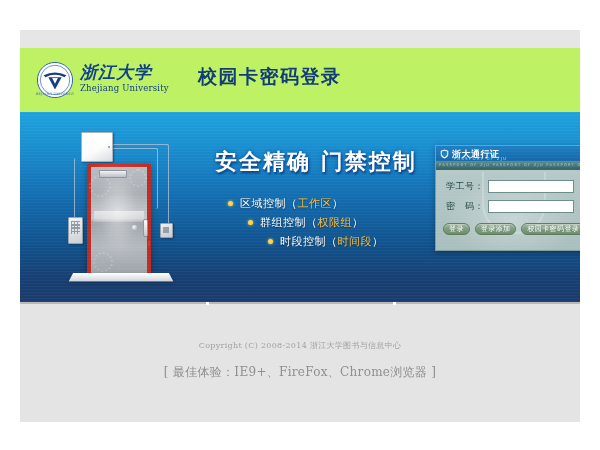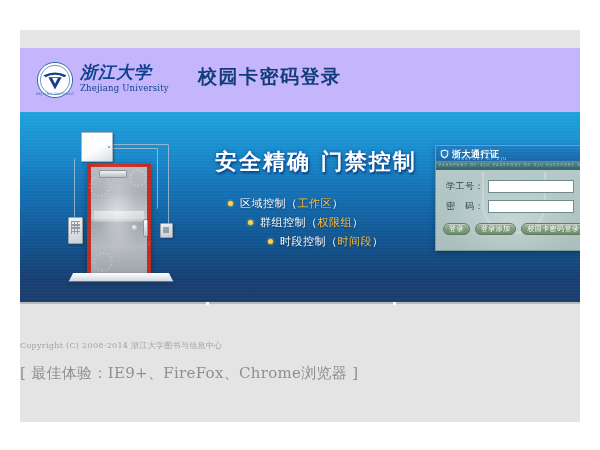--- a/index.html
+++ b/index.html
@@ -24,21 +24,21 @@
     position: absolute;
     left: 20px; top: 30px;
     width: 560px; height: 390px;
     background: #e6e6e6;
   }
   
   .header {
     position: absolute;
     left: 20px; top: 48px;
     width: 560px; height: 64px;
-    background: #c4b5fd;
+    background: #bef264;
     overflow: hidden;
   }
   .logo-wrap {
     position: absolute;
     left: 10px; top: 9px;
     width: 150px; height: 46px;
   }
   .seal {
     position: absolute;
     left: 6px; top: 4px;
@@ -423,27 +423,27 @@
     position: absolute;
     top: -2px;
     width: 3px; height: 3px;
     background: #ffffff;
   }
   .footer-sep.s1 { left: 186px; }
   .footer-sep.s2 { left: 373px; }
   .foot-line {
     position: absolute;
     width: 100%;
-    text-align: left;
+    text-align: center;
     color: #a2a2a2;
     white-space: nowrap;
     font-family: "DejaVu Serif", "Liberation Serif", serif;
   }
   .foot-line.l1 { top: 36px; font-size: 8px; letter-spacing: .3px; }
-  .foot-line.l2 { top: 60px; font-size: 15px; letter-spacing: .3px; color: #8f8f8f; }
+  .foot-line.l2 { top: 60px; font-size: 12px; letter-spacing: .3px; color: #8f8f8f; }
 </style>
 </head>
 <body>
 
 <div class="page">
   <div class="canvas"></div>
 
   <div class="header">
     <div class="logo-wrap">
       <svg class="seal" viewBox="0 0 40 40">

